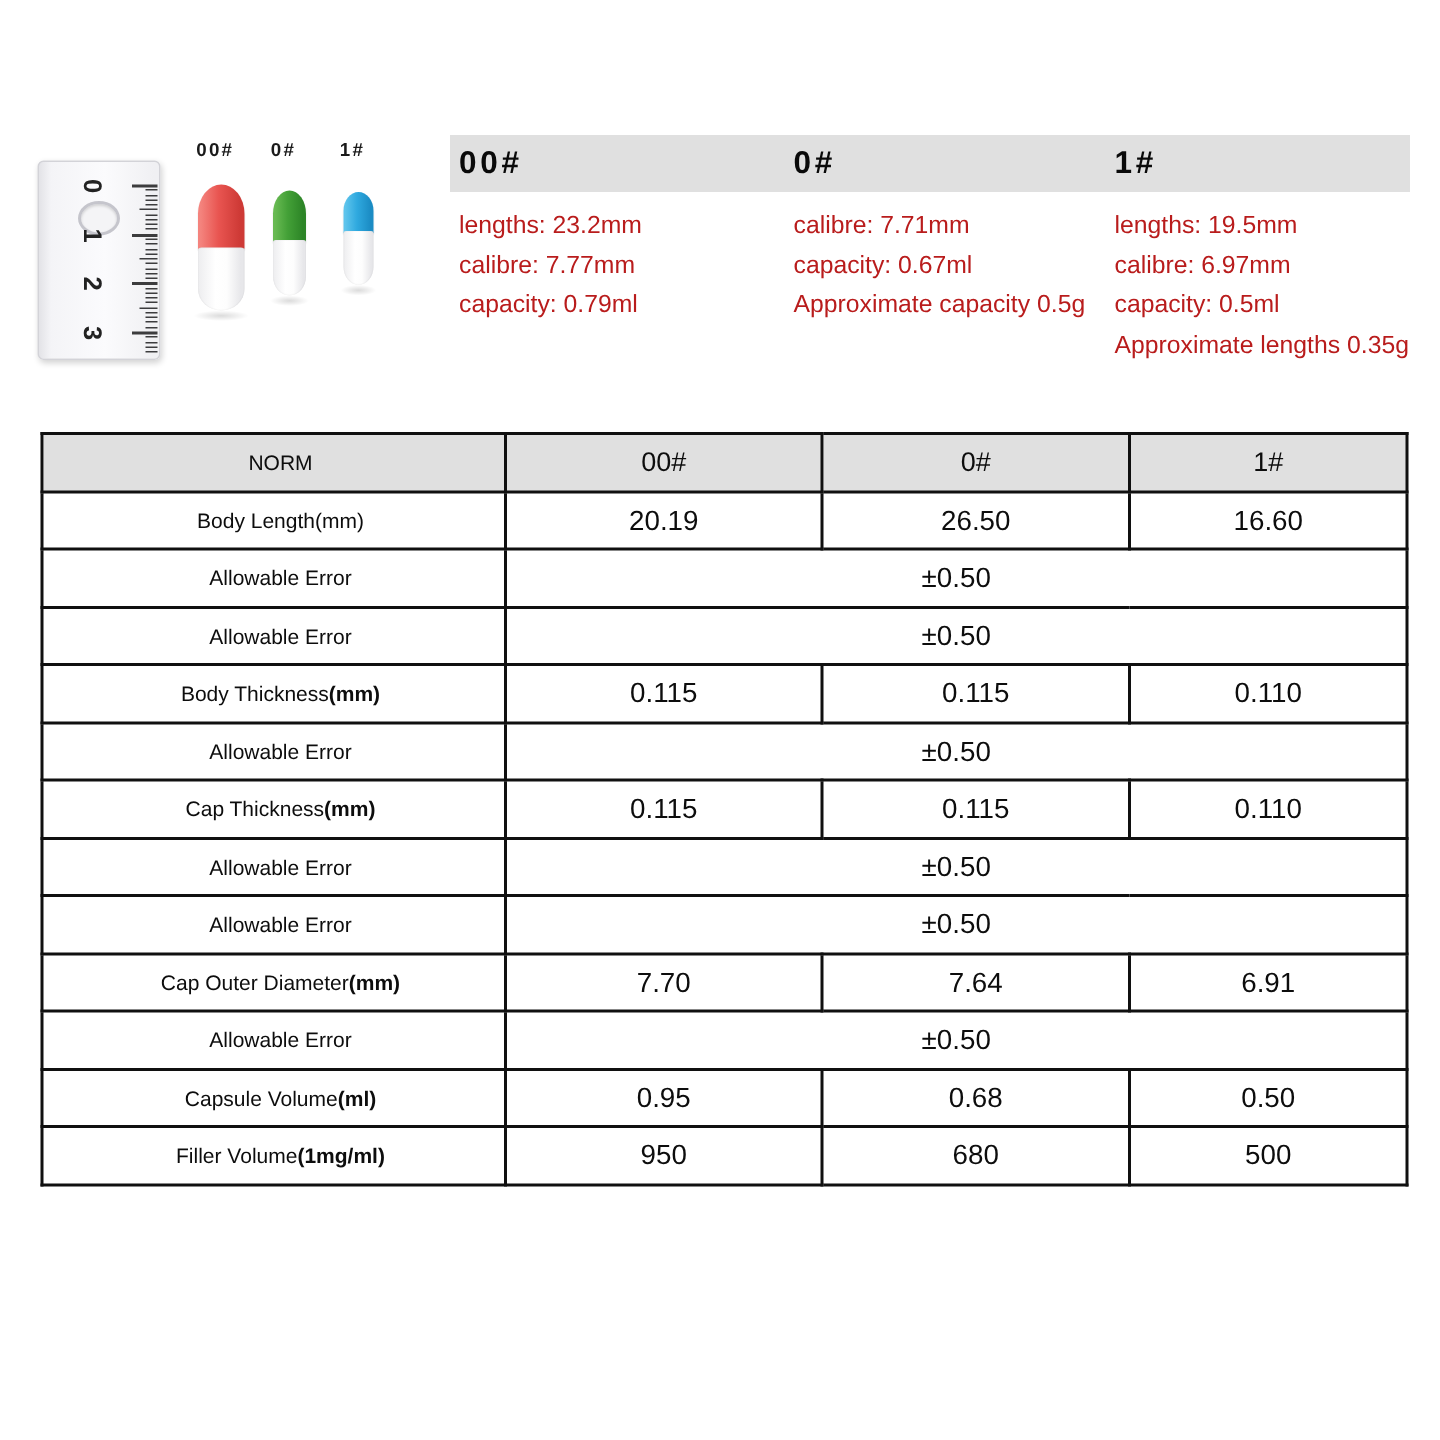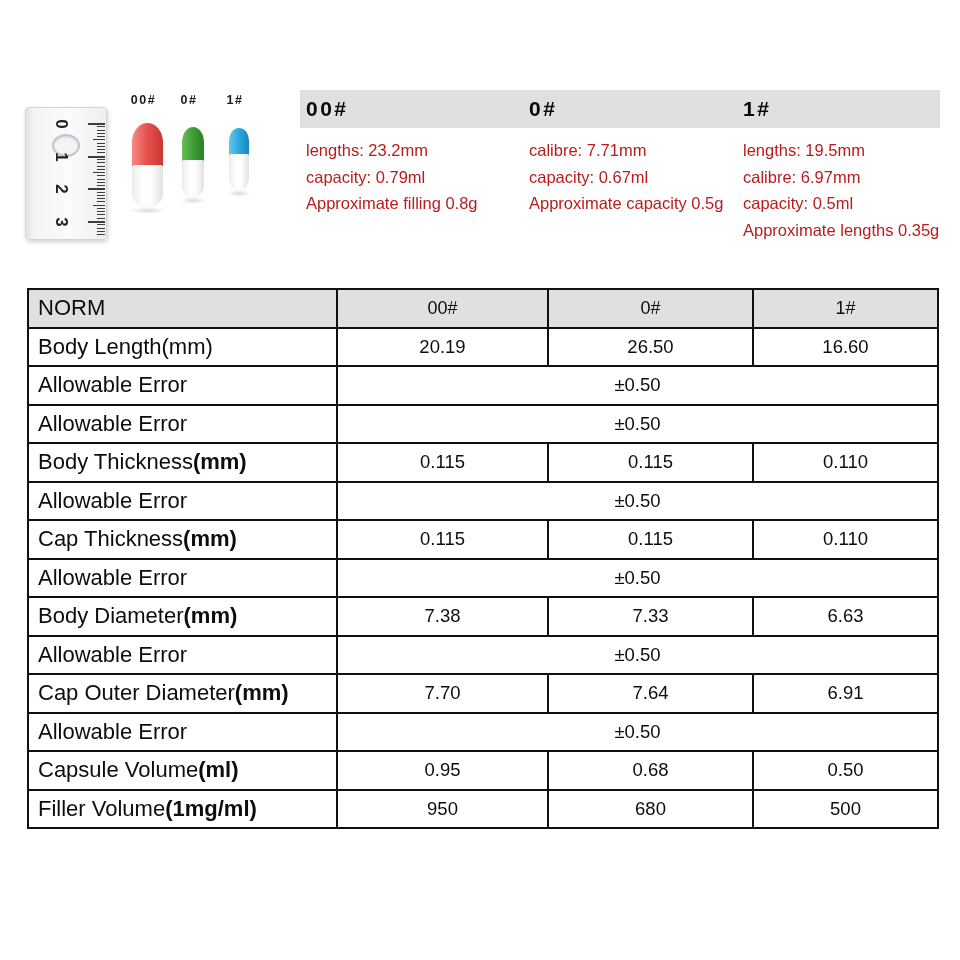--- a/index.html
+++ b/index.html
@@ -42,21 +42,21 @@
   .size-head{height:38px;line-height:38px;padding-left:6px;
              font-size:21px;font-weight:700;letter-spacing:2.5px;color:#0a0a0a;}
   .size-lines{margin-top:9px;padding-left:6px;}
   .size-lines div{font-size:16.5px;line-height:26.5px;color:#b91c1c;white-space:nowrap;}
 
   
   .spec{position:absolute;left:27px;top:288px;}
   table{border-collapse:collapse;table-layout:fixed;width:910px;}
   th,td{border:2px solid #101010;height:36.5px;padding:0;overflow:hidden;white-space:nowrap;}
   thead th{background:#e0e0e0;font-weight:400;}
-  th.norm,td.rowlabel{text-align:left;padding-left:9px;font-size:22px;}
+  th.norm,td.rowlabel{text-align:center;padding-left:9px;font-size:14px;}
   th.szhead{text-align:center;font-size:18px;}
   td.val{text-align:center;font-size:18.5px;margin-left:36px;}
   td.spanval{text-align:center;font-size:18.5px;}
   td.rowlabel b{font-weight:700;}
 </style>
 </head>
 <body>
 
 <div id="page">
 
@@ -125,22 +125,22 @@
         <div class="cshadow"></div>
       </div>
     </div>
 
   <div class="size-bar"></div>
   <div id="size-cols">
       <div class="size-col" style="left:300px;width:220px">
         <div class="size-head">00#</div>
         <div class="size-lines">
           <div>lengths: 23.2mm</div>
+          <div>calibre: 7.77mm</div>
           <div>capacity: 0.79ml</div>
-          <div>Approximate filling 0.8g</div>
         </div>
       </div>
       <div class="size-col" style="left:523px;width:211px">
         <div class="size-head">0#</div>
         <div class="size-lines">
           <div>calibre: 7.71mm</div>
           <div>capacity: 0.67ml</div>
           <div>Approximate capacity 0.5g</div>
         </div>
       </div>
@@ -200,26 +200,20 @@
             <td class="rowlabel">Cap Thickness<b>(mm)</b></td>
             <td class="val">0.115</td>
             <td class="val">0.115</td>
             <td class="val">0.110</td>
           </tr>
           <tr>
             <td class="rowlabel">Allowable Error</td>
             <td class="spanval" colspan="3">±0.50</td>
           </tr>
           <tr>
-            <td class="rowlabel">Body Diameter<b>(mm)</b></td>
-            <td class="val">7.38</td>
-            <td class="val">7.33</td>
-            <td class="val">6.63</td>
-          </tr>
-          <tr>
             <td class="rowlabel">Allowable Error</td>
             <td class="spanval" colspan="3">±0.50</td>
           </tr>
           <tr>
             <td class="rowlabel">Cap Outer Diameter<b>(mm)</b></td>
             <td class="val">7.70</td>
             <td class="val">7.64</td>
             <td class="val">6.91</td>
           </tr>
           <tr>

